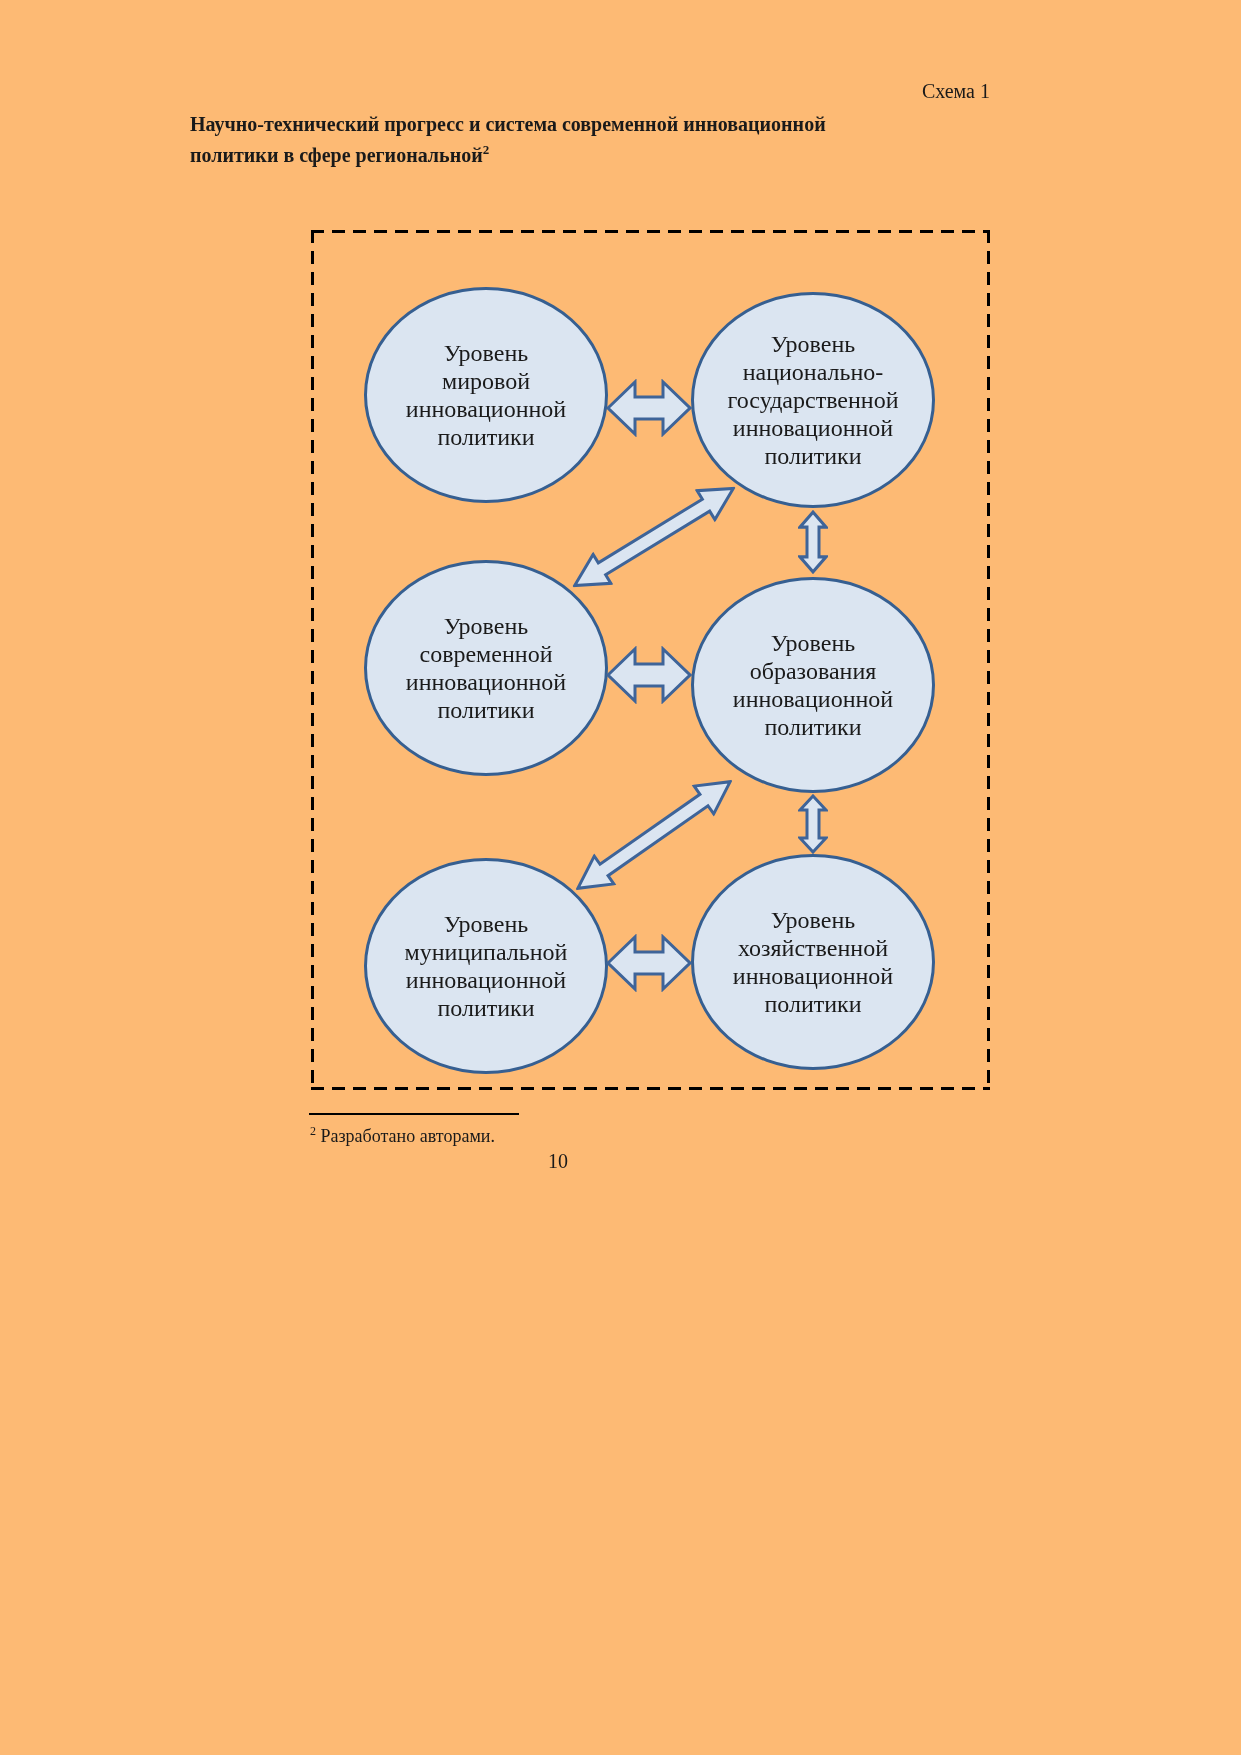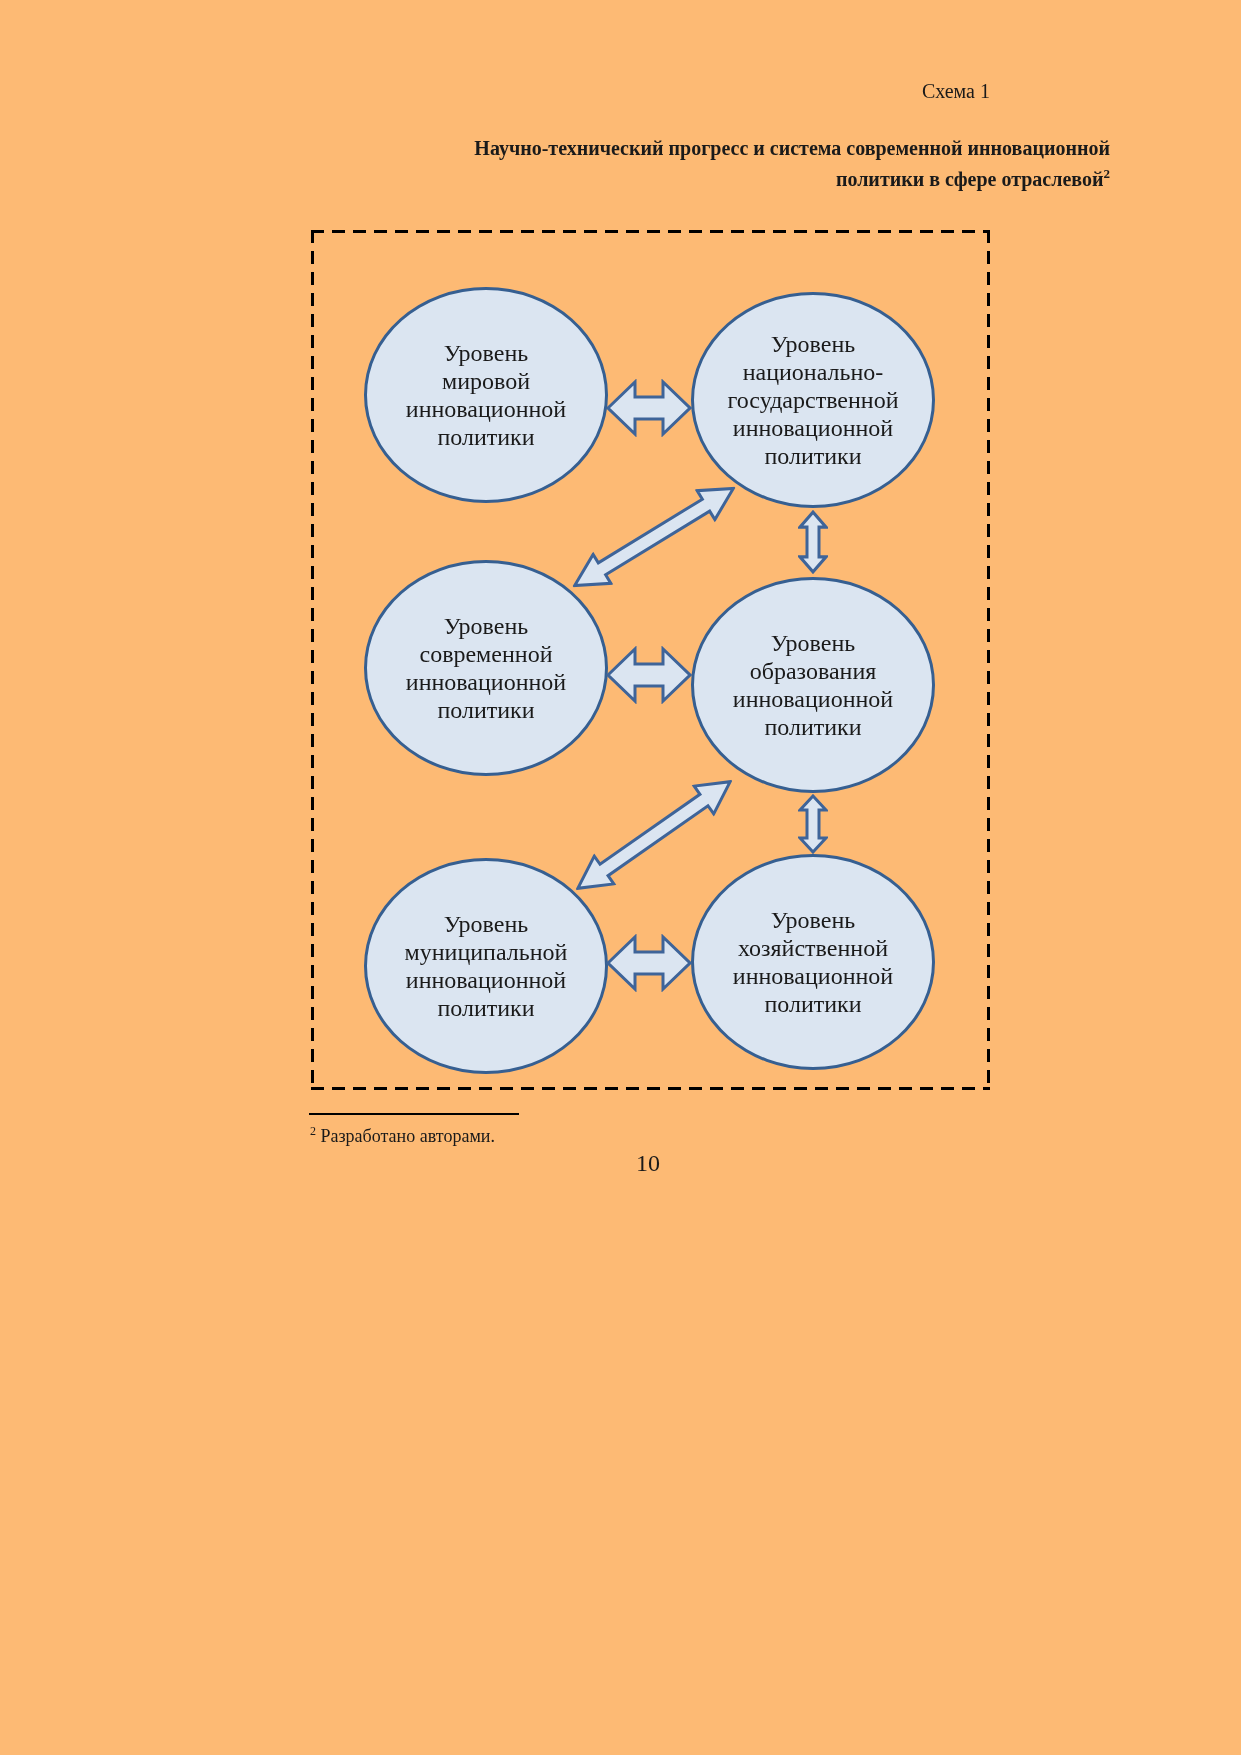--- a/index.html
+++ b/index.html
@@ -11,21 +11,21 @@
     font-family:Liberation Serif, serif;
     color:#1a1a1a;
     overflow:hidden;
   }
   .scheme-label{
     position:absolute;left:740px;top:80px;width:250px;
     text-align:right;font-size:20px;
   }
   .doc-title{
     position:absolute;left:190px;top:111px;width:920px;
-    text-align:right;font-weight:bold;font-size:20px;line-height:26px;margin-top:24px;
+    text-align:left;font-weight:bold;font-size:20px;line-height:26px;
   }
   .doc-title sup{font-size:13px;}
   .diagram-header{
     position:absolute;left:311px;top:193px;width:679px;
     text-align:center;font-weight:bold;font-style:italic;
     font-size:23px;letter-spacing:0.5px;
   }
   .dash-box{position:absolute;left:311px;top:230px;width:679px;height:860px;}
   .dash-edge{position:absolute;}
   .dash-h{height:3px;left:0;width:679px;
@@ -50,33 +50,33 @@
   .arrow svg{display:block;}
   .footnote-rule{
     position:absolute;left:309px;top:1113px;width:210px;height:2px;background:#000;
   }
   .footnote{
     position:absolute;left:310px;top:1124px;width:500px;font-size:18px;
   }
   .footnote sup{font-size:12px;}
   .page-number{
     position:absolute;left:548px;top:1150px;width:200px;
-    text-align:center;font-size:24px;
+    text-align:left;font-size:20px;
   }
 </style>
 </head>
 <body>
 
 <div class="page">
 
   <div class="scheme-label">Схема 1</div>
 
   <div class="doc-title">
     <span>Научно-технический прогресс и система современной инновационной</span><br>
-    <span>политики в сфере отраслевой</span><sup>2</sup>
+    <span>политики в сфере региональной</span><sup>2</sup>
   </div>
 
 
   <div class="dash-box">
     <div class="dash-edge dash-h dash-top"></div>
     <div class="dash-edge dash-h dash-bottom"></div>
     <div class="dash-edge dash-v dash-left"></div>
     <div class="dash-edge dash-v dash-right"></div>
   </div>
 

